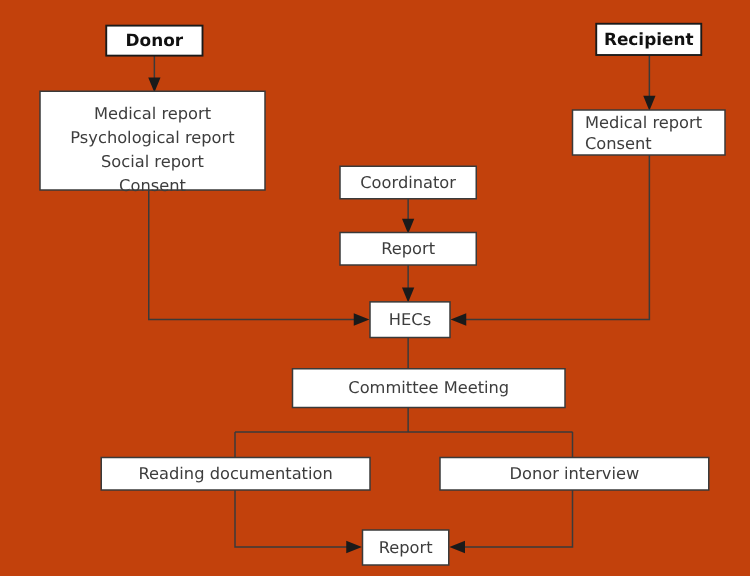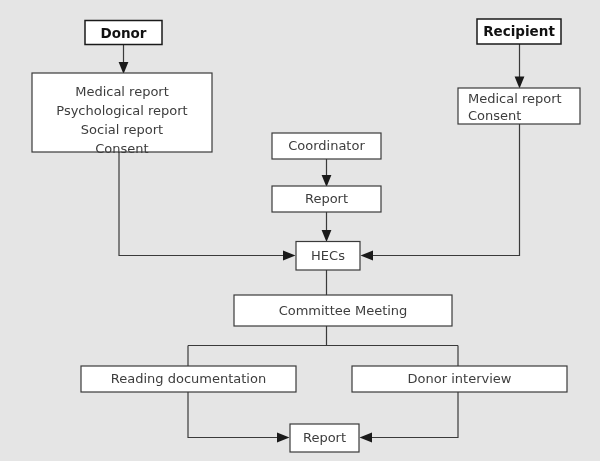--- a/index.html
+++ b/index.html
@@ -4,21 +4,21 @@
 <style>
   html, body {
     margin: 0;
     padding: 0;
     background: #ffffff;
   }
   #diagram-root {
     position: relative;
     width: 600px;
     height: 461px;
-    background: #e5e5e5;
+    background: #c2410c;
     font-family: "DejaVu Sans", "Liberation Sans", sans-serif;
     overflow: hidden;
   }
   svg.flow {
     position: absolute;
     top: 0;
     left: 0;
     width: 600px;
     height: 461px;
   }

